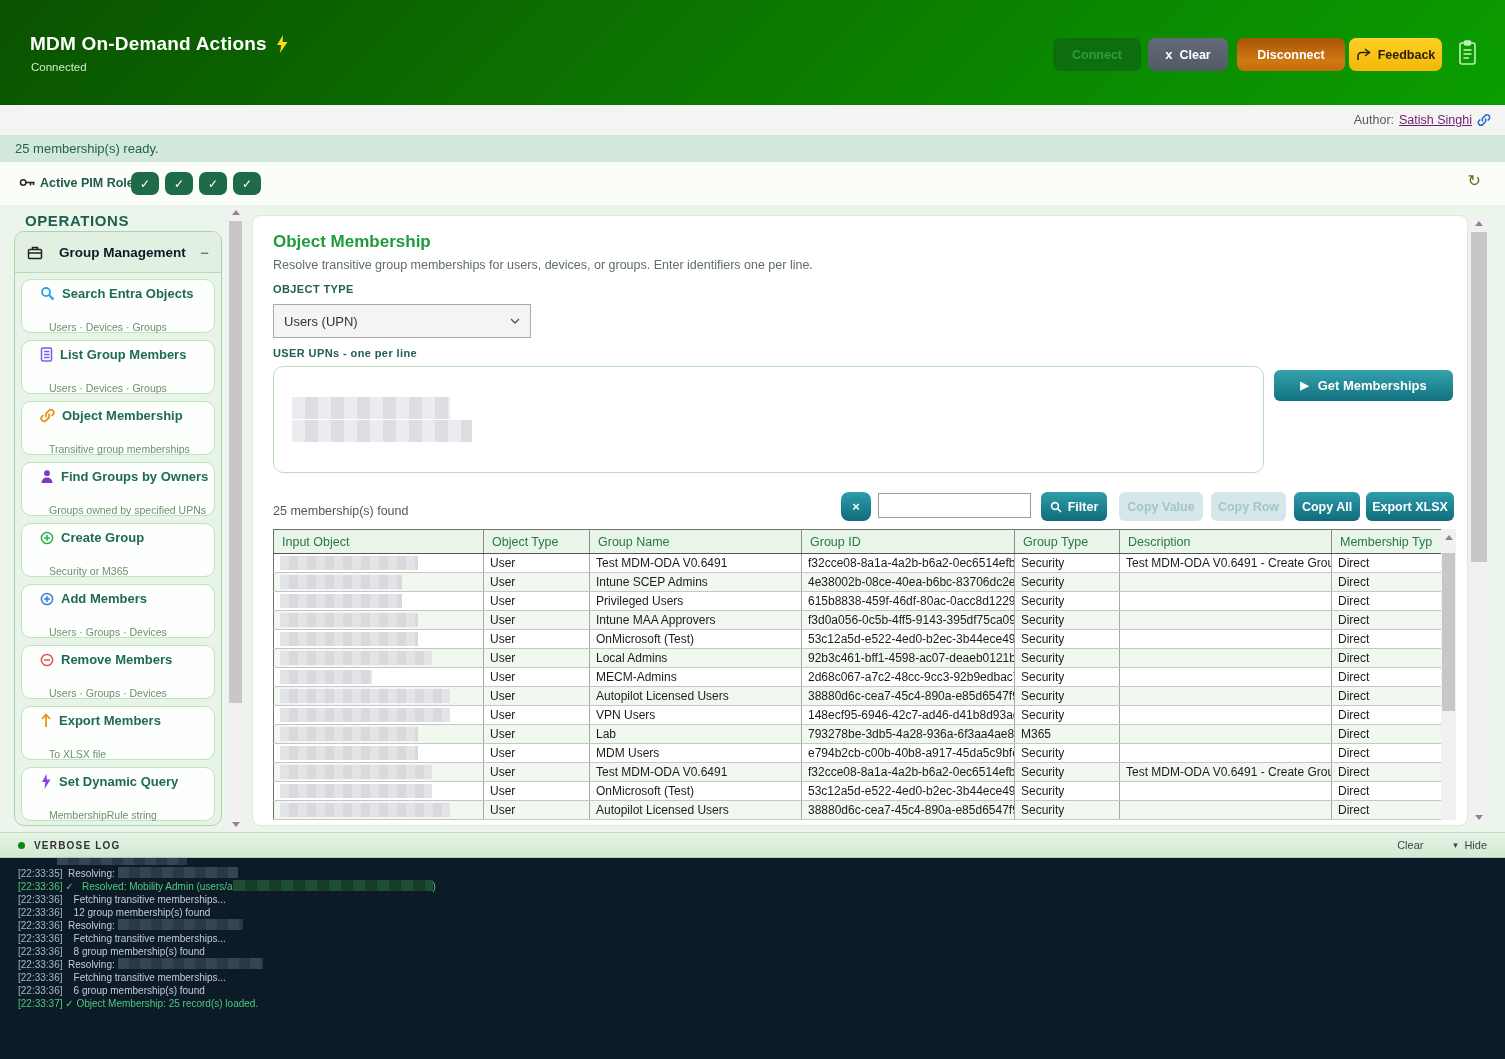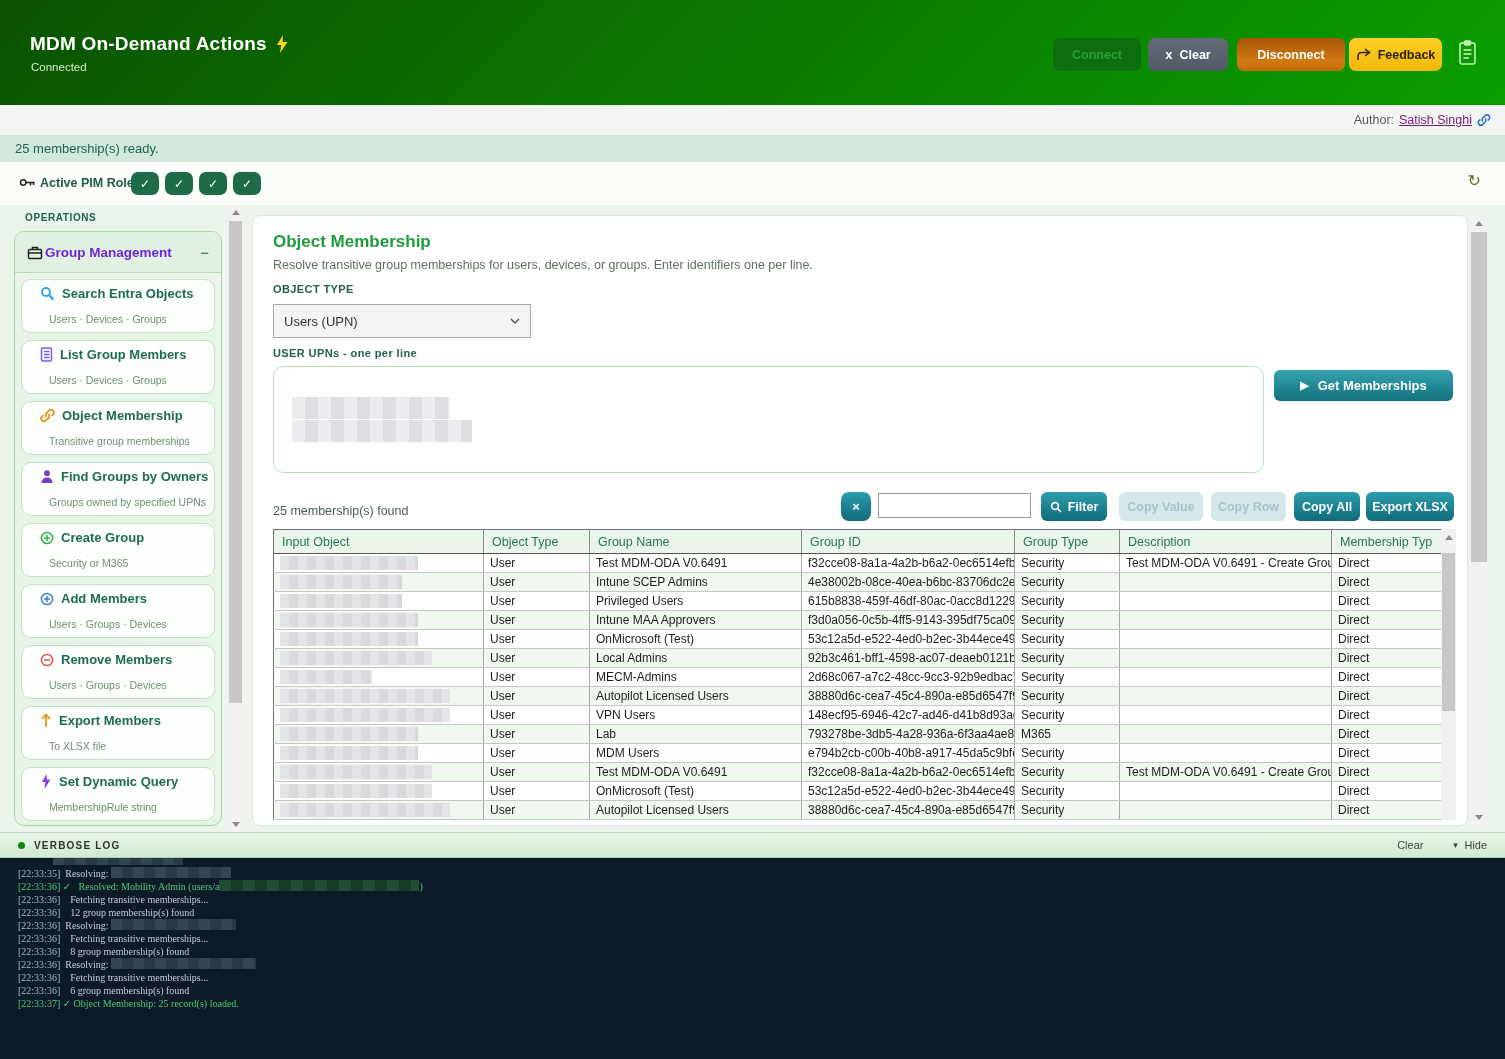--- a/index.html
+++ b/index.html
@@ -32,33 +32,33 @@
   .pim-row{position:absolute;top:162px;left:0;width:1505px;height:43px;background:#fbfdf8}
   .pim-key{position:absolute;left:19px;top:13px}
   .pim-label{position:absolute;left:40px;top:0;line-height:43px;font-size:12.5px;font-weight:bold;color:#215a4c}
   .pim-badges{position:absolute;left:131px;top:10px;display:flex;gap:6px}
   .pim-badge{width:28px;height:23px;background:#1e6b48;border-radius:7px;color:#fff;
     font-size:12px;display:flex;align-items:center;justify-content:center;cursor:pointer}
   .refresh{position:absolute;right:24px;top:9px;font-size:16px;color:#5c6b25;cursor:pointer}
 
   
   .content{position:absolute;top:205px;left:0;width:1505px;height:627px}
-  .ops{position:absolute;left:25px;top:7px;font-size:10px;font-weight:bold;color:#1d5f4e;letter-spacing:.6px}
+  .ops{position:absolute;left:25px;top:7px;font-size:15px;font-weight:bold;color:#1d5f4e;letter-spacing:.6px}
   .group-box{position:absolute;left:14px;top:26px;width:208px;height:595px;border:1px solid #a9d6a9;
     border-radius:10px;background:#e9f4e9;overflow:hidden;box-sizing:border-box}
   .group-head{height:40px;background:#e1f0e1;border-bottom:1px solid #b4dcb4;display:flex;
     align-items:center;padding:0 12px;cursor:pointer}
-  .group-head .gtitle{flex:1;font-size:13.5px;font-weight:bold;color:#6d28d9;margin-left:2px}
+  .group-head .gtitle{flex:1;font-size:13.5px;font-weight:bold;color:#0f172a;margin-left:16px}
   .group-head .gmin{color:#1e6a56;font-size:15px}
   .side-items{padding:6px 6px 0 6px}
   .scard{height:46px;border:1px solid #bfe3bf;border-radius:10px;background:#fcfffc;margin-bottom:7px;
     padding-top:6px;box-sizing:content-box;cursor:pointer}
   .scard .trow{display:flex;align-items:center;padding-left:18px;gap:7px}
   .scard .trow .ttl{font-size:13px;font-weight:bold;color:#1e6a56}
-  .scard .sub{padding-left:27px;font-size:10.5px;color:#6f8f6f;margin-top:12px}
+  .scard .sub{padding-left:27px;font-size:10.5px;color:#6f8f6f;margin-top:20px}
 
   
   .sbar{background:#f1f1f1}
   .sbar .thumb{position:absolute;left:1px;right:1px;background:#c7c7c7;cursor:pointer}
   .arr{position:absolute;left:0;right:0;margin:auto;width:0;height:0;border-left:4px solid transparent;border-right:4px solid transparent}
   .arr.up{border-bottom:5px solid #8a8a8a}
   .arr.dn{border-top:5px solid #8a8a8a}
   .sb-side{position:absolute;left:228px;top:0;width:15px;height:627px}
   .sb-main{position:absolute;left:1470px;top:10px;width:18px;height:611px}
   .sb-table{position:absolute;left:1188px;top:313px;width:15px;height:291px}
@@ -107,21 +107,21 @@
   .logbar{position:absolute;top:832px;left:0;width:1505px;height:26px;box-sizing:border-box;
     background:linear-gradient(180deg,#e6f3e6,#d3e9d3);border-top:1px solid #bcdcbc;border-bottom:1px solid #aacfaa;
     display:flex;align-items:center}
   .logdot{width:7px;height:7px;border-radius:50%;background:#0c8a0c;margin-left:18px}
   .loglabel{font-size:10px;font-weight:bold;color:#333;letter-spacing:1.2px;margin-left:9px}
   .logbar .spacer{flex:1}
   .logclear{font-size:11px;color:#444;margin-right:28px;cursor:pointer}
   .loghide{font-size:11px;color:#444;margin-right:18px;cursor:pointer;display:flex;align-items:center;gap:5px}
   .loghide .tri{font-size:8px}
   .terminal{position:absolute;top:858px;left:0;width:1505px;height:201px;background:#0d1b29;
-    font-family:Liberation Serif, serif;font-size:10px;line-height:13px;overflow:hidden;
+    font-family:Liberation Sans, sans-serif;font-size:10px;line-height:13px;overflow:hidden;
     padding-left:18px;box-sizing:border-box}
   .ln{white-space:pre;color:#c2ccd4}
   .ln:first-child{margin-top:-4px}
   .ln .t{color:#a9b8c2}
   .ln.ok,.ln.ok .t{color:#4ec979}
   .red{display:inline-block;height:11px;vertical-align:-1px;
     background:repeating-linear-gradient(90deg,#344553 0 11px,#2a3947 11px 22px)}
   .red.g{background:repeating-linear-gradient(90deg,#1f4c35 0 12px,#173d29 12px 24px)}
   svg{display:block}
 </style>

